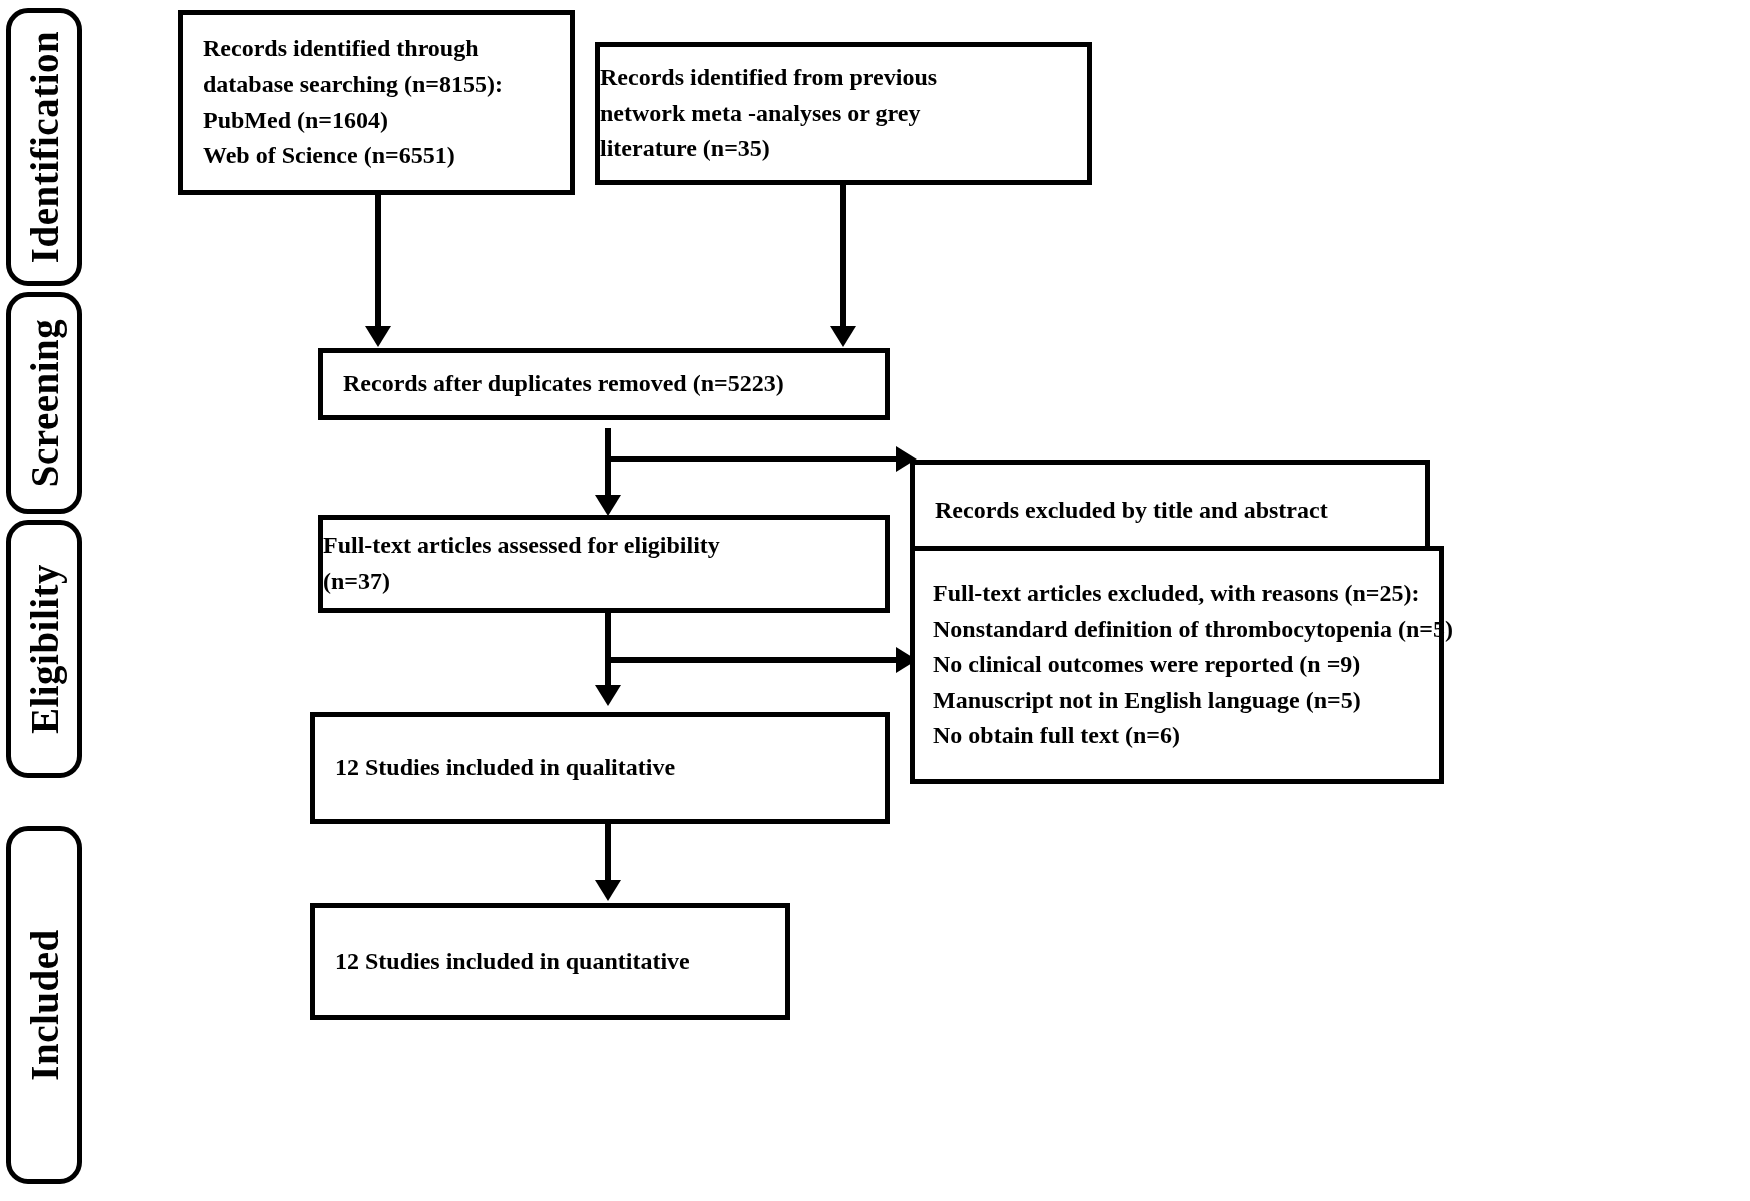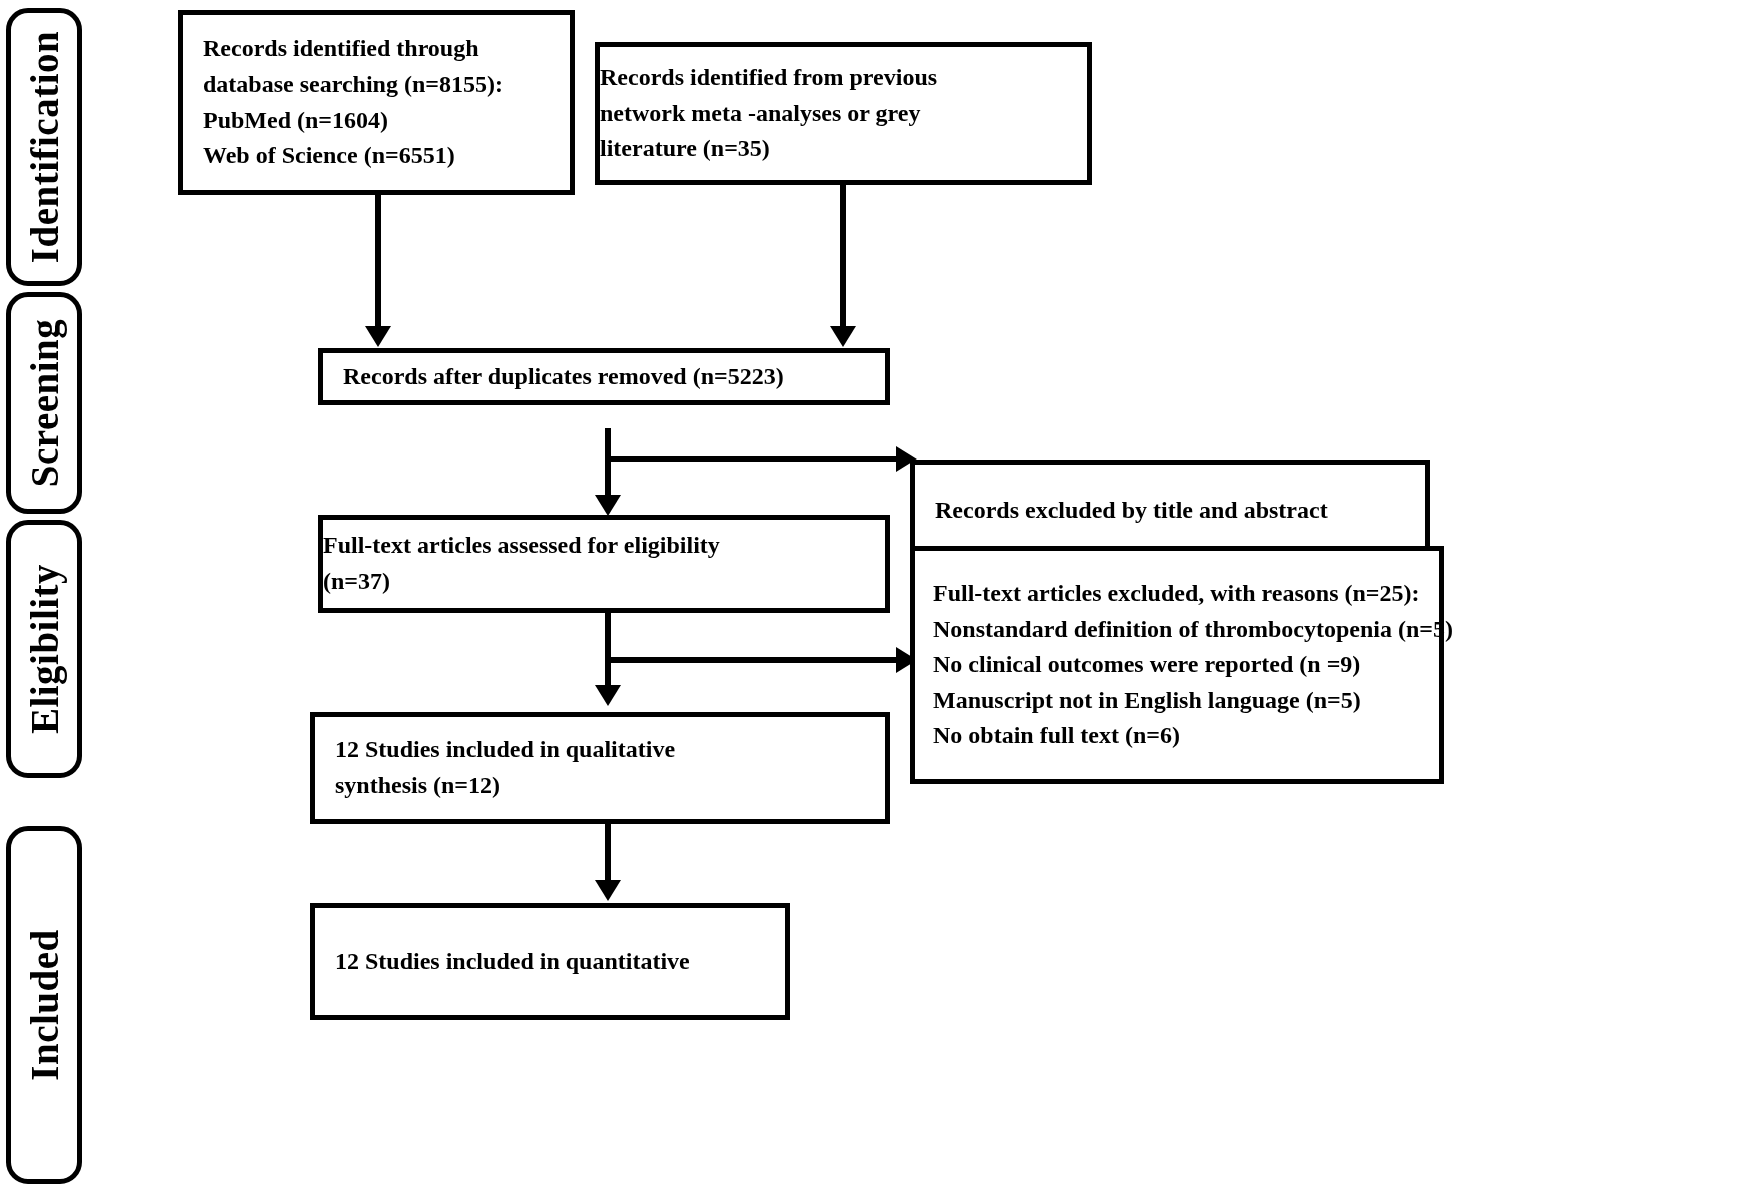--- a/index.html
+++ b/index.html
@@ -112,21 +112,21 @@
     <div class="line">network meta -analyses or grey</div>
     <div class="line">literature (n=35)</div>
   </div>
 
   <div class="vline" style="left:375px; top:195px; width:6px; height:133px;"></div>
   <div class="arrow-down" style="left:365px; top:326px;"></div>
 
   <div class="vline" style="left:840px; top:185px; width:6px; height:143px;"></div>
   <div class="arrow-down" style="left:830px; top:326px;"></div>
 
-  <div class="box lefted" style="left:318px; top:348px; width:572px; height:57px;justify-content:center;">
+  <div class="box lefted" style="left:318px; top:348px; width:572px; height:72px;justify-content:center;">
     <div class="line">Records after duplicates removed (n=5223)</div>
   </div>
 
   <div class="vline" style="left:605px; top:428px; width:6px; height:75px;"></div>
   <div class="arrow-down" style="left:595px; top:495px;"></div>
 
   <div class="hline" style="left:605px; top:456px; width:305px; height:6px;"></div>
   <div class="arrow-right" style="left:896px; top:446px;"></div>
 
   <div class="box lefted" style="left:910px; top:413px; width:520px; height:102px;margin-top:47px;">
@@ -147,21 +147,20 @@
   <div class="box padded" style="left:910px; top:546px; width:534px; height:238px;">
     <div class="line">Full-text articles excluded, with reasons (n=25):</div>
     <div class="line">Nonstandard definition of thrombocytopenia (n=5)</div>
     <div class="line">No clinical outcomes were reported (n =9)</div>
     <div class="line">Manuscript not in English language (n=5)</div>
     <div class="line">No obtain full text (n=6)</div>
   </div>
 
   <div class="box lefted" style="left:310px; top:712px; width:580px; height:112px;">
     <div class="line">12 Studies  included in qualitative</div>
-    <div class="line">synthesis (n=12)</div>
   </div>
 
   <div class="vline" style="left:605px; top:824px; width:6px; height:63px;"></div>
   <div class="arrow-down" style="left:595px; top:880px;"></div>
 
   <div class="box lefted" style="left:310px; top:903px; width:480px; height:117px;">
     <div class="line">12 Studies included in quantitative</div>
   </div>
 
 </div>

